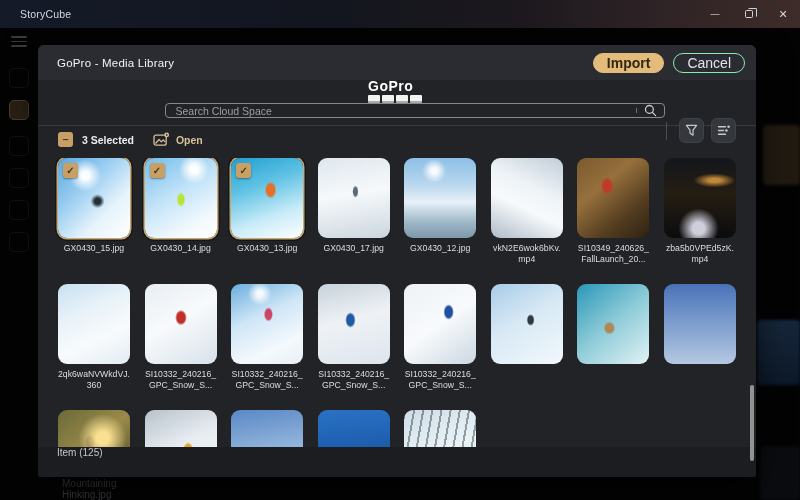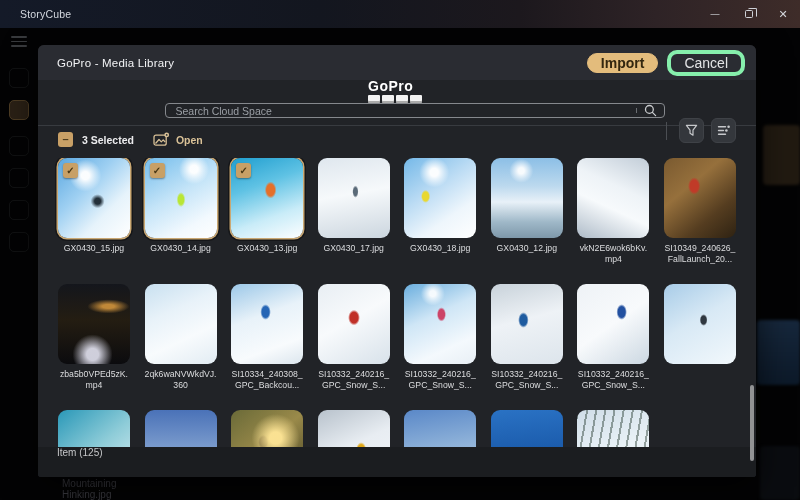--- a/index.html
+++ b/index.html
@@ -35,21 +35,21 @@
   .bg-thumb.dark { left:760px; top:418px; width:40px; height:54px; background:#0e1217; opacity:.65; }
 
   
   .dialog { position:absolute; left:38px; top:45px; width:718px; height:432px;
     background:#212327; border-radius:6px 6px 3px 3px; box-shadow:0 10px 34px rgba(0,0,0,.65);
     z-index:10; overflow:hidden; }
   .dlg-header { height:35px; background:#2a2c32; display:flex; align-items:center; padding:0 11px 0 19px; }
   .dlg-title { color:#f2f3f5; font-size:11.5px; font-weight:400; letter-spacing:.2px; }
   .btn { font-size:14px; border-radius:10px; padding:3px 13px; line-height:12px; cursor:pointer; }
   .btn-import { margin-left:auto; background:#e3bc7c; color:#33270f; border:1px solid #e3bc7c; font-weight:700; }
-  .btn-cancel { margin-left:9px; background:transparent; color:#e2e3e5; border:4px solid #86efac; }
+  .btn-cancel { margin-left:9px; background:transparent; color:#e2e3e5; border:1px solid #86efac; }
 
   .dlg-toolbar { height:46px; display:flex; align-items:center; padding:0 20px;
     border-bottom:1px solid #383b40;flex-direction:column; }
   .gopro-logo { width:58px; }
   .gopro-word { color:#ffffff; font-weight:800; font-size:14px; letter-spacing:.5px; line-height:13px; }
   .gopro-squares { display:flex; gap:2px; margin-top:2px; }
   .gopro-squares span { width:12px; height:8px; background:#f2f2f2; border-radius:1px;
     box-shadow:inset 0 -2px 0 rgba(40,40,40,.35); }
   .searchbox { margin-left:35px; width:500px; height:24px; border:1px solid #85888d;
     border-radius:4px; display:flex; align-items:stretch; }
@@ -234,48 +234,40 @@
           <div class="thumb sc-board-orange selected">
             <div class="check">✓</div>
           </div>
           <div class="fname">GX0430_13.jpg</div>
         </div>
         <div class="cell">
           <div class="thumb sc-ski-white"></div>
           <div class="fname">GX0430_17.jpg</div>
         </div>
         <div class="cell">
-          <div class="thumb sc-ski-yellow"></div>
-          <div class="fname">GX0430_18.jpg</div>
-        </div>
-        <div class="cell">
           <div class="thumb sc-valley"></div>
           <div class="fname">GX0430_12.jpg</div>
         </div>
         <div class="cell">
           <div class="thumb sc-slope"></div>
           <div class="fname">vkN2E6wok6bKv.mp4</div>
         </div>
         <div class="cell">
           <div class="thumb sc-bike-dirt"></div>
           <div class="fname">SI10349_240626_FallLaunch_20...</div>
         </div>
         <div class="cell">
           <div class="thumb sc-dark-360"></div>
           <div class="fname">zba5b0VPEd5zK.mp4</div>
         </div>
         <div class="cell">
           <div class="thumb sc-soft-slope"></div>
           <div class="fname">2qk6waNVWkdVJ.360</div>
         </div>
         <div class="cell">
-          <div class="thumb sc-ski-blue"></div>
-          <div class="fname">SI10334_240308_GPC_Backcou...</div>
-        </div>
-        <div class="cell">
           <div class="thumb sc-snow-red"></div>
           <div class="fname">SI10332_240216_GPC_Snow_S...</div>
         </div>
         <div class="cell">
           <div class="thumb sc-snow-pink"></div>
           <div class="fname">SI10332_240216_GPC_Snow_S...</div>
         </div>
         <div class="cell">
           <div class="thumb sc-snow-blue"></div>
           <div class="fname">SI10332_240216_GPC_Snow_S...</div>

